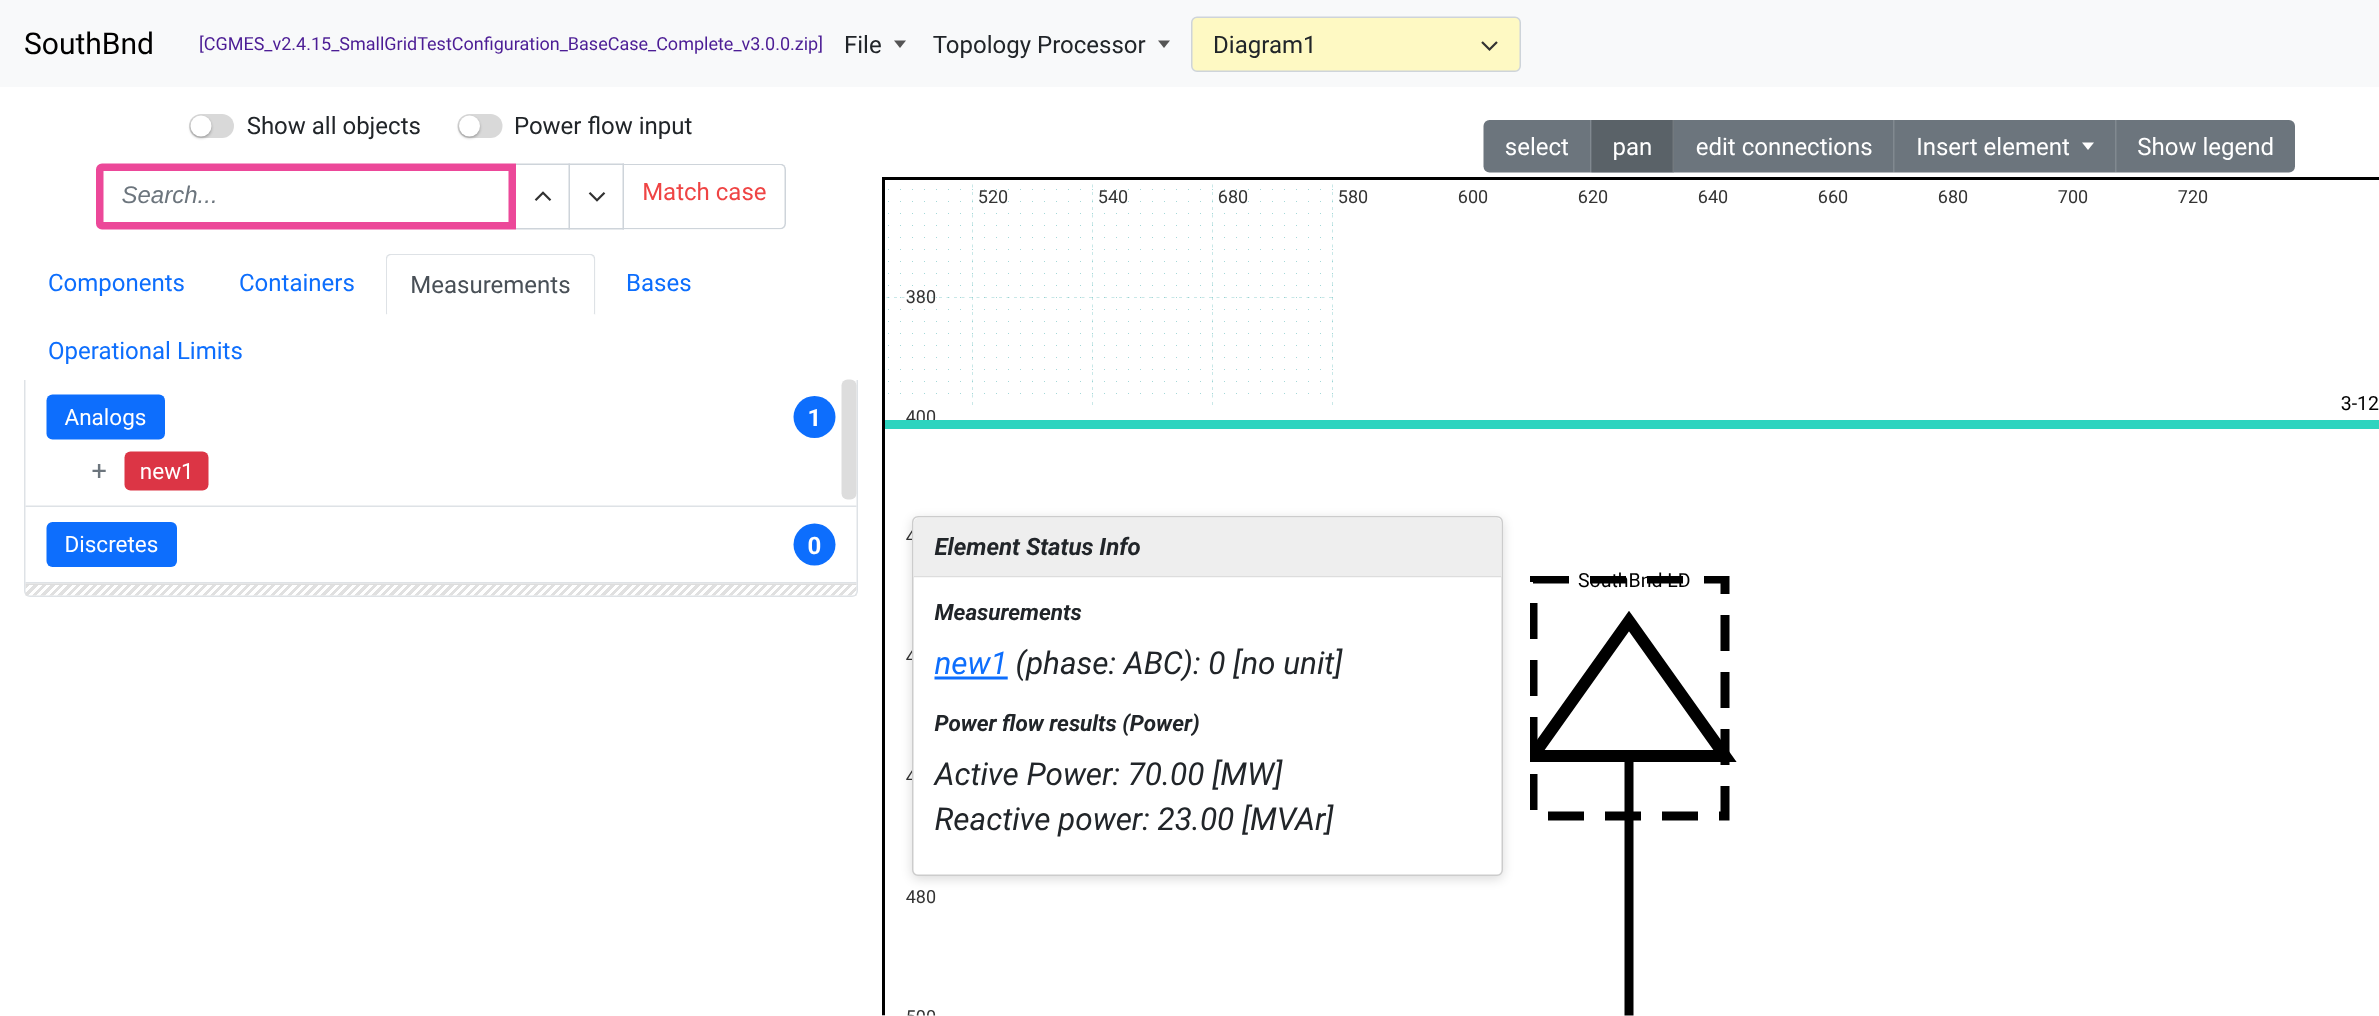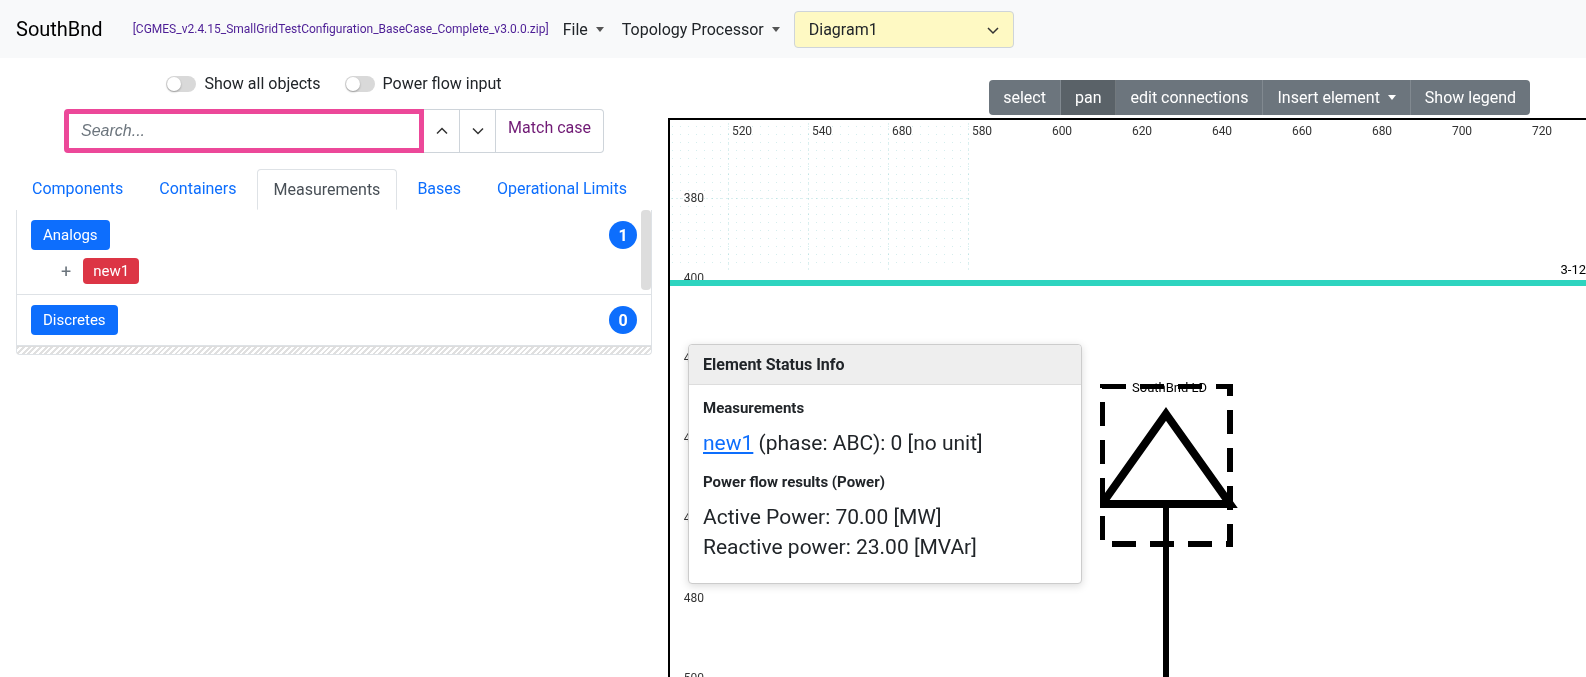--- a/index.html
+++ b/index.html
@@ -7,31 +7,31 @@
     
     .navbar { background: #f8f9fa; padding: 8px 16px; display: flex; align-items: center; gap: 10px; height: 58px; }
     .brand { font-size: 20px; font-weight: 400; color: #000; }
     .filename { font-size: 12px; color: #4c1d95; margin-left: 20px; }
     .nav-menu { color: #212529; cursor: pointer; display: flex; align-items: center; gap: 4px; padding: 0 4px; }
     .diagram-select { background: #fef9c3; border: 1px solid #ced4da; border-radius: 4px; padding: 8px 36px 8px 14px; font-size: 16px; position: relative; min-width: 220px; }
     .caret-down { display: inline-block; width: 0; height: 0; border-left: 4px solid transparent; border-right: 4px solid transparent; border-top: 5px solid #555; vertical-align: middle; margin-left: 4px; }
     .caret-chev { position: absolute; right: 14px; top: 50%; transform: translateY(-50%); }
     
     .main { display: flex; height: calc(677px - 58px); }
-    .left-panel { width: 668px; padding: 16px 0 0 0; }
+    .left-panel { width: 588px; padding: 16px 0 0 0; }
     .toggles { display: flex; gap: 24px; justify-content: center; margin-bottom: 16px; }
     .toggle-item { display: flex; align-items: center; gap: 8px; }
     .switch { width: 30px; height: 16px; background: #d9d9d9; border-radius: 16px; position: relative; cursor: pointer; }
     .switch::after { content: ""; position: absolute; width: 14px; height: 14px; background: #fff; border-radius: 50%; top: 1px; left: 1px; box-shadow: 0 1px 2px rgba(0,0,0,0.3); }
     
     .search-row { display: flex; margin: 0 64px 16px; }
     .search-input { flex: 1; border: 5px solid #ec4899; border-radius: 4px 0 0 4px; padding: 8px 12px; font-size: 16px; font-style: italic; }
     .search-input::placeholder { color: #6c757d; }
     .search-btn { border: 1px solid #ced4da; border-left: none; background: #fff; width: 36px; display: flex; align-items: center; justify-content: center; cursor: pointer; }
-    .search-match { border: 1px solid #ced4da; border-left: none; border-radius: 0 4px 4px 0; background: #fff; padding: 8px 12px; color: #701a75; cursor: pointer; }
+    .search-match { border: 1px solid #ced4da; border-left: none; border-radius: 0 4px 4px 0; background: #fff; padding: 8px 12px; color: #ef4444; cursor: pointer; }
     
     .tabs { display: flex; flex-wrap: wrap; padding: 0 16px; gap: 4px; text-align: center; }
     .tab { padding: 10px 16px; color: #0d6efd; cursor: pointer; border-radius: 4px 4px 0 0; }
     .tab.active { color: #495057; border: 1px solid #dee2e6; border-bottom-color: #fff; background: #fff; }
     
     .tree { margin: 0 16px; border: 1px solid #dee2e6; border-top: none; border-radius: 0 0 4px 4px; position: relative; }
     .tree-row { display: flex; align-items: center; padding: 10px 14px; border-bottom: 1px solid #dee2e6; justify-content: space-between; }
     .tree-row:last-child { border-bottom: none; }
     .badge-blue { background: #0d6efd; color: #fff; padding: 6px 12px; border-radius: 4px; font-size: 15px; cursor: pointer; }
     .badge-red { background: #dc3545; color: #fff; padding: 4px 10px; border-radius: 4px; font-size: 15px; cursor: pointer; }
@@ -53,21 +53,21 @@
     .ruler-x span { position: absolute; transform: translateX(-50%); top: 4px; }
     .ruler-y { position: absolute; top: 0; left: 0; bottom: 0; width: 40px; font-size: 12px; color: #333; }
     .ruler-y span { position: absolute; right: 6px; transform: translateY(-50%); }
     
     .teal-line { position: absolute; left: 0; right: 0; height: 6px; background: #2dd4bf; top: 160px; }
     .line-label { position: absolute; right: 0; top: -18px; font-size: 13px; color: #000; }
     
     .load-symbol { position: absolute; left: 430px; top: 264px; }
     .load-label { position: absolute; left: 32px; top: -4px; font-size: 13px; color: #000; white-space: nowrap; }
     
-    .popup { position: absolute; left: 18px; top: 224px; width: 394px; background: #fff; border: 1px solid #ccc; border-radius: 4px; box-shadow: 0 2px 8px rgba(0,0,0,0.15); }
+    .popup { position: absolute; left: 18px; top: 224px; width: 394px; background: #fff; border: 1px solid #ccc; border-radius: 4px; box-shadow: 0 2px 8px rgba(0,0,0,0.15); font-style: italic; }
     .popup-header { background: #eee; padding: 10px 14px; font-weight: 700; border-bottom: 1px solid #ddd; border-radius: 4px 4px 0 0; }
     .popup-body { padding: 14px 14px 18px; }
     .popup-body h4 { font-size: 15px; font-weight: 700; margin-bottom: 14px; }
     .popup-body p { font-size: 21px; margin-bottom: 6px; }
     .popup-body .sect { margin-top: 18px; }
     .link { color: #0d6efd; text-decoration: underline; cursor: pointer; }
   </style>
 </head>
 <body>
 

